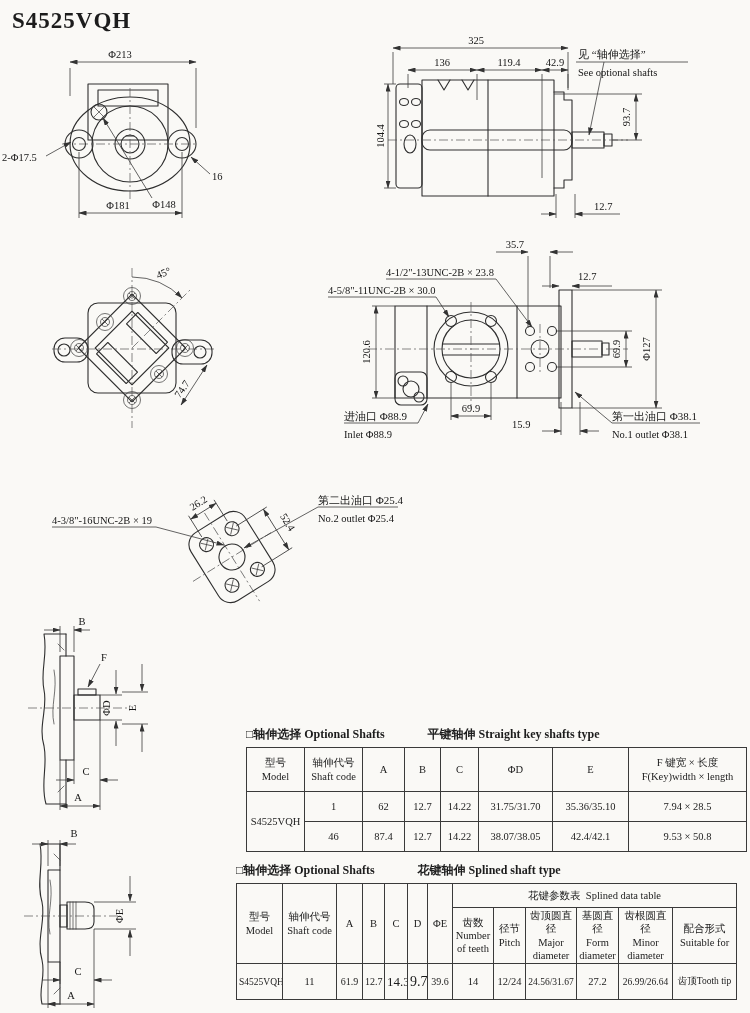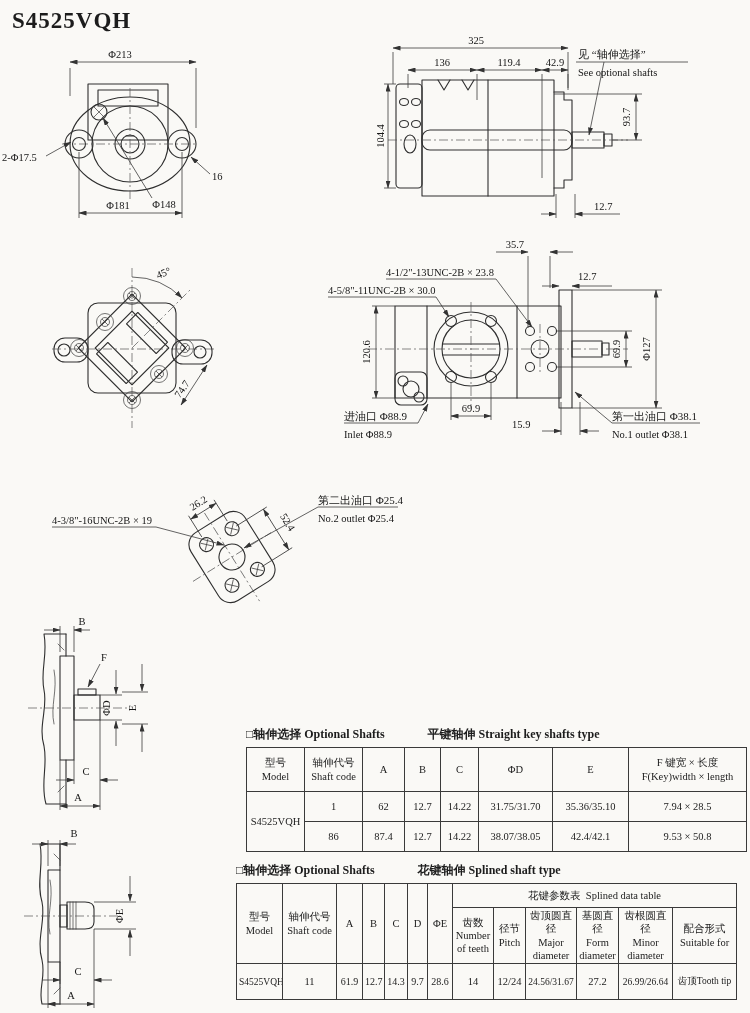--- a/index.html
+++ b/index.html
@@ -384,21 +384,21 @@
         <td rowspan="2">S4525VQH</td>
         <td>1</td>
         <td>62</td>
         <td>12.7</td>
         <td>14.22</td>
         <td>31.75/31.70</td>
         <td>35.36/35.10</td>
         <td>7.94 × 28.5</td>
       </tr>
       <tr style="height:30px">
-        <td>86</td>
+        <td>46</td>
         <td>87.4</td>
         <td>12.7</td>
         <td>14.22</td>
         <td>38.07/38.05</td>
         <td>42.4/42.1</td>
         <td>9.53 × 50.8</td>
       </tr>
     </tbody>
       </table>
   </div>
@@ -470,23 +470,23 @@
         <td class="h2l lft">
               <div>配合形式</div>
               <div>Suitable for</div>
             </td>
       </tr>
       <tr style="height:36px">
         <td style="font-size:9.5px">S4525VQH</td>
         <td>11</td>
         <td style="font-size:10px">61.9</td>
         <td style="font-size:10px">12.7</td>
-        <td style="font-size:10px">14.3</td>
-        <td style="font-size:10px">9.7</td>
-        <td style="font-size:10px">28.6</td>
+        <td style="font-size:13px">14.3</td>
+        <td style="font-size:14px">9.7</td>
+        <td style="font-size:10px">39.6</td>
         <td>14</td>
         <td>12/24</td>
         <td style="font-size:9.5px">24.56/31.67</td>
         <td>27.2</td>
         <td style="font-size:9.5px">26.99/26.64</td>
         <td style="font-size:9.5px"><span>齿顶</span><span>Tooth tip</span></td>
       </tr>
     </tbody>
       </table>
   </div>

